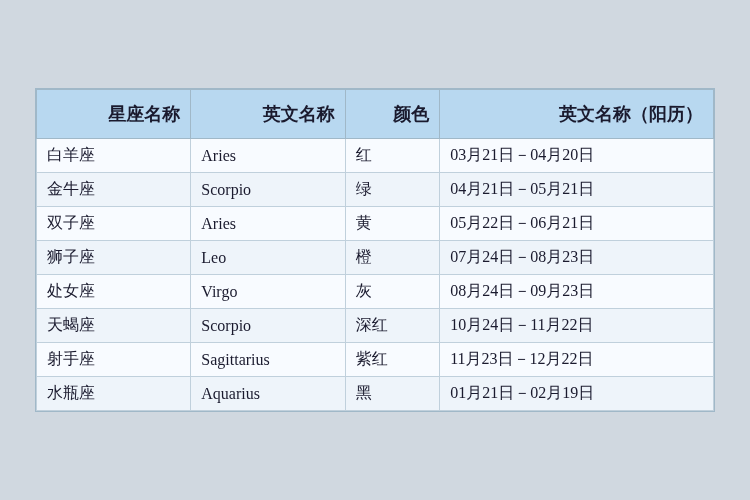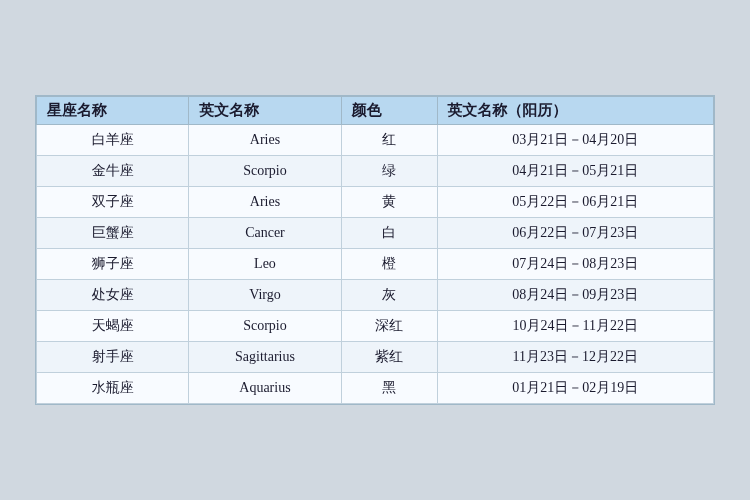--- a/index.html
+++ b/index.html
@@ -19,37 +19,36 @@
     }
     table {
       width: 100%;
       border-collapse: collapse;
     }
     thead tr {
       background-color: #b8d8f0;
     }
     thead th {
       border: 1px solid #a0b8c8;
-      padding: 4px 10px;
-      text-align: left;
-      font-size: 15px;
+      padding: 12px 10px;
+      text-align: right;
+      font-size: 18px;
       font-weight: bold;
       color: #1a1a2e;
     }
     tbody tr {
       background-color: #f8fbff;
     }
     tbody tr:nth-child(even) {
       background-color: #eef4fa;
     }
     tbody td {
       border: 1px solid #c0d0dc;
       padding: 6px 10px;
-      text-align: center;
-      font-size: 14px;
+      font-size: 16px;
       color: #1a1a2e;
     }
     tbody td:first-child {
       font-weight: normal;
     }
     tbody td:nth-child(2) {
       font-style: normal;
     }
   </style>
 </head>
@@ -78,26 +77,20 @@
           <td>绿</td>
           <td>04月21日－05月21日</td>
         </tr>
         <tr>
           <td>双子座</td>
           <td>Aries</td>
           <td>黄</td>
           <td>05月22日－06月21日</td>
         </tr>
         <tr>
-          <td>巨蟹座</td>
-          <td>Cancer</td>
-          <td>白</td>
-          <td>06月22日－07月23日</td>
-        </tr>
-        <tr>
           <td>狮子座</td>
           <td>Leo</td>
           <td>橙</td>
           <td>07月24日－08月23日</td>
         </tr>
         <tr>
           <td>处女座</td>
           <td>Virgo</td>
           <td>灰</td>
           <td>08月24日－09月23日</td>

